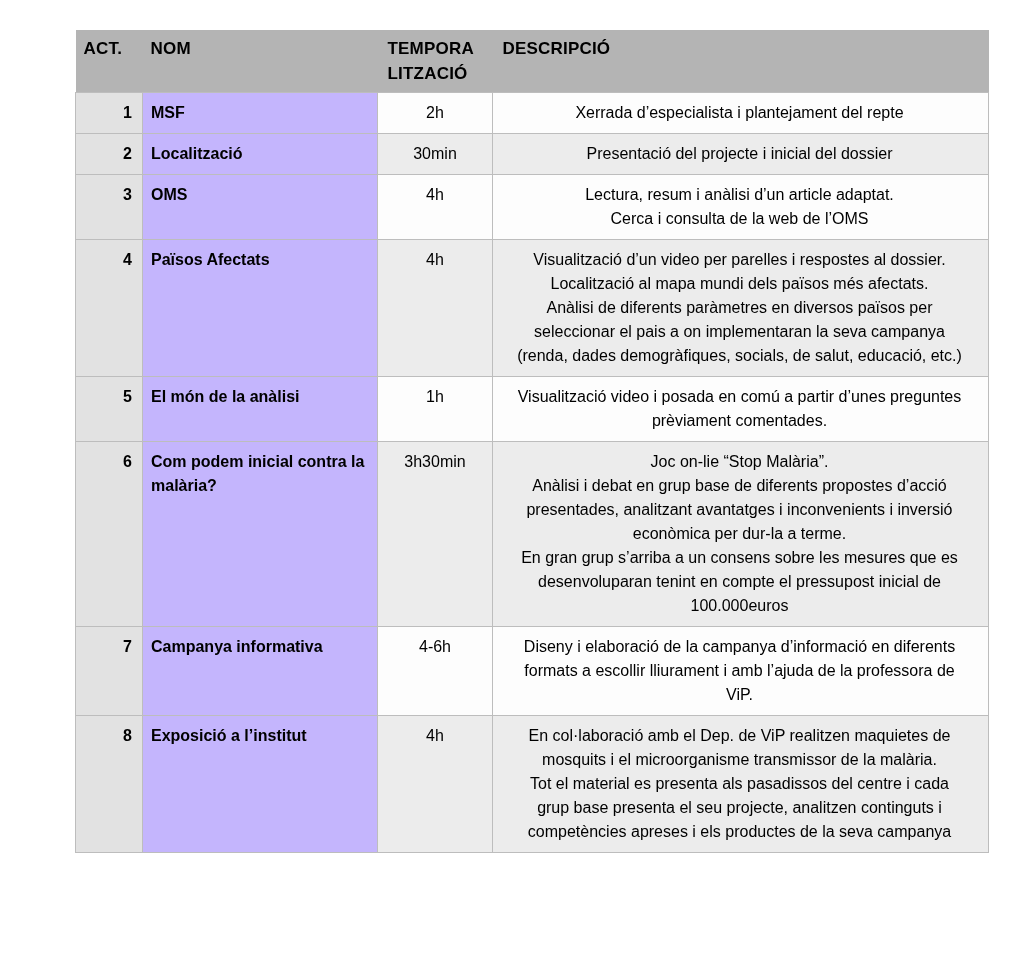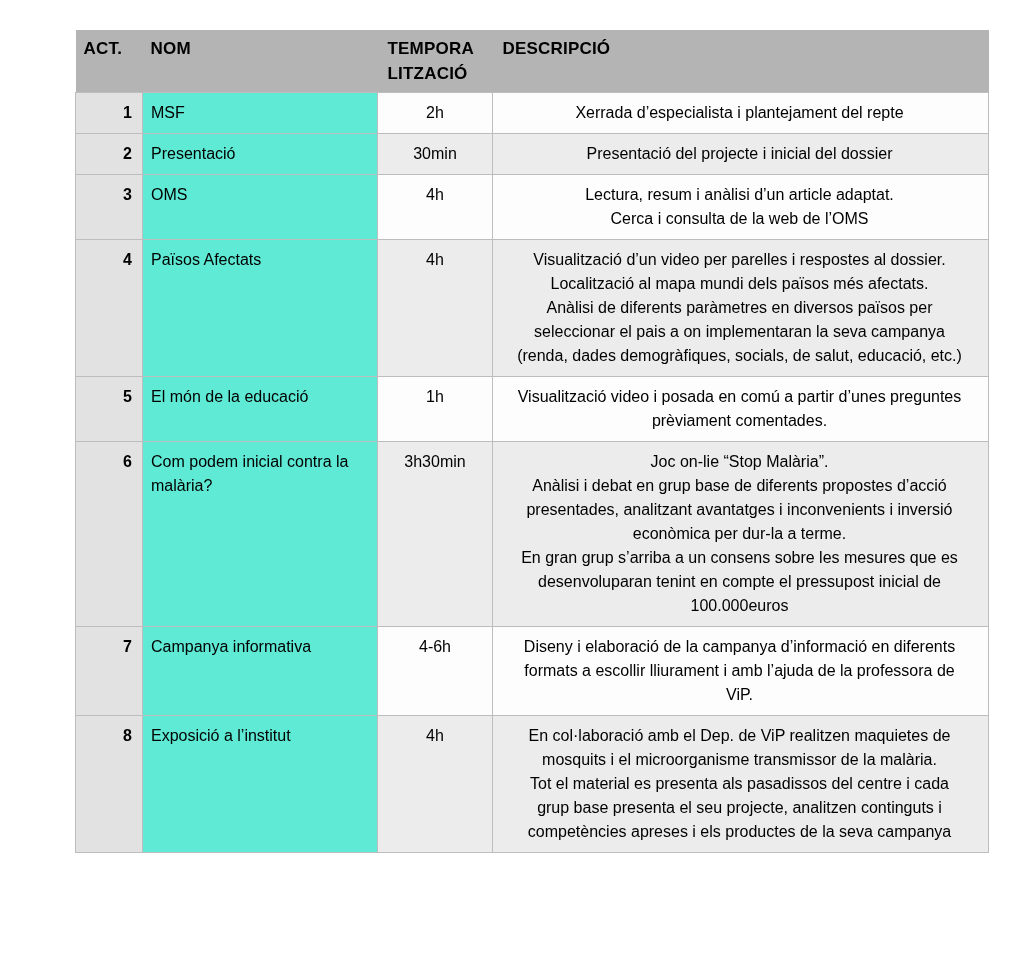--- a/index.html
+++ b/index.html
@@ -50,22 +50,22 @@
     padding: 8px 10px;
     overflow: hidden;
   }
   td.act {
     text-align: right;
     font-weight: bold;
     background: #e2e2e2;
     padding-right: 10px;
   }
   td.nom {
-    font-weight: normal;
-    background: #5eead4;
+    font-weight: bold;
+    background: #c4b5fd;
     padding-left: 8px;
   }
   td.temp, td.desc { background: #fdfdfd; text-align: center; }
   tbody tr:nth-child(even) td.temp,
   tbody tr:nth-child(even) td.desc { background: #ececec; }
   td.desc {
     white-space: pre-line;
     padding-right: 26px;
     padding-left: 24px;
   }
@@ -92,42 +92,42 @@
     </thead>
     <tbody>
       <tr>
         <td class="act">1</td>
         <td class="nom">MSF</td>
         <td class="temp">2h</td>
         <td class="desc">Xerrada d’especialista i plantejament del repte</td>
       </tr>
       <tr>
         <td class="act">2</td>
-        <td class="nom">Presentació</td>
+        <td class="nom">Localització</td>
         <td class="temp">30min</td>
         <td class="desc">Presentació del projecte i inicial del dossier</td>
       </tr>
       <tr>
         <td class="act">3</td>
         <td class="nom">OMS</td>
         <td class="temp">4h</td>
         <td class="desc">Lectura, resum i anàlisi d’un article adaptat.
 Cerca i consulta de la web de l’OMS</td>
       </tr>
       <tr>
         <td class="act">4</td>
         <td class="nom">Països Afectats</td>
         <td class="temp">4h</td>
         <td class="desc">Visualització d’un video per parelles i respostes al dossier.
 Localització al mapa mundi dels països més afectats.
 Anàlisi de diferents paràmetres en diversos països per seleccionar el pais a on implementaran la seva campanya (renda, dades demogràfiques, socials, de salut, educació, etc.)</td>
       </tr>
       <tr>
         <td class="act">5</td>
-        <td class="nom">El món de la educació</td>
+        <td class="nom">El món de la anàlisi</td>
         <td class="temp">1h</td>
         <td class="desc">Visualització video i posada en comú a partir d’unes preguntes prèviament comentades.</td>
       </tr>
       <tr>
         <td class="act">6</td>
         <td class="nom">Com podem inicial contra la malària?</td>
         <td class="temp">3h30min</td>
         <td class="desc">Joc on-lie “Stop Malària”.
 Anàlisi i debat en grup base de diferents propostes d’acció presentades, analitzant avantatges i inconvenients i inversió econòmica per dur-la a terme.
 En gran grup s’arriba a un consens sobre les mesures que es desenvoluparan tenint en compte el pressupost inicial de 100.000euros</td>

